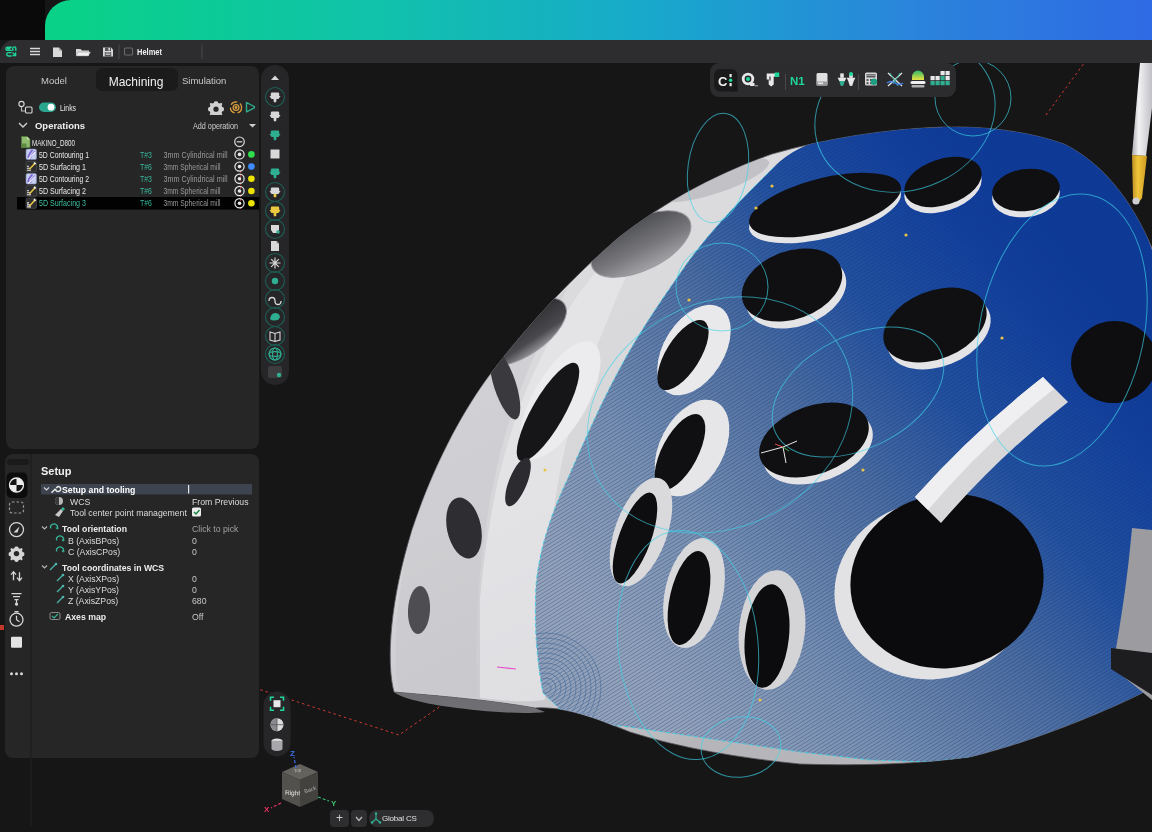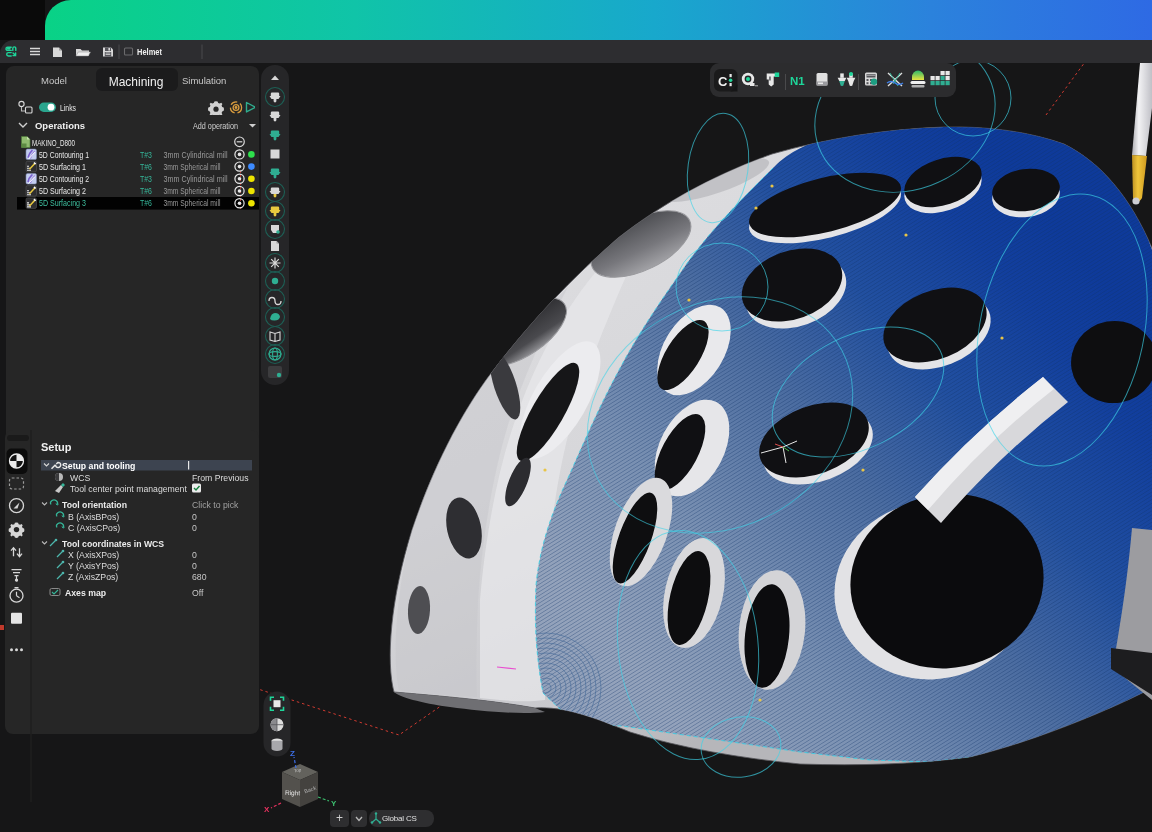--- a/index.html
+++ b/index.html
@@ -357,21 +357,21 @@
 <circle cx="16" cy="290" r="9.5" fill="none" stroke="#1d5f55" stroke-width="1.1"></circle>
     <g fill="none" stroke="#2fae92" stroke-width="1.1">
       <circle cx="16" cy="290" r="6"></circle>
       <ellipse cx="16" cy="290" rx="6" ry="2.4"></ellipse>
       <ellipse cx="16" cy="290" rx="2.4" ry="6"></ellipse>
     </g>
 <rect x="9" y="302" width="14" height="12" rx="2" fill="#3c3c3e"></rect>
     <circle cx="20" cy="311" r="2.2" fill="#2fae92"></circle>
 </svg>
 
-<div class="abs panel" id="setuppanel" style="left:5px;top:430px;width:254px;height:304px;">
+<div class="abs panel" id="setuppanel" style="left:5px;top:454px;width:254px;height:304px;">
 <svg class="abs" style="left:0;top:0" width="254" height="372" viewBox="0 0 254 372">
 <rect x="2" y="5" width="22" height="6" rx="3" fill="#1a1a1a"></rect>
 <rect x="1.5" y="18.5" width="21" height="25.5" rx="5" fill="#0c0c0c"></rect>
 <g transform="translate(11.5,31)">
   <circle r="7" fill="#141414" stroke="#ececec" stroke-width="1.3"></circle>
   <path d="M0 0 L0 -7 A7 7 0 0 1 7 0 Z" fill="#ececec"></path>
   <path d="M0 0 L0 7 A7 7 0 0 1 -7 0 Z" fill="#ececec"></path>
 </g>
 <rect x="4.5" y="48" width="14" height="11" rx="2.5" fill="none" stroke="#9c9c9c" stroke-width="1.2" stroke-dasharray="2.5 2"></rect>
 <g transform="translate(11.5,75.6)">

